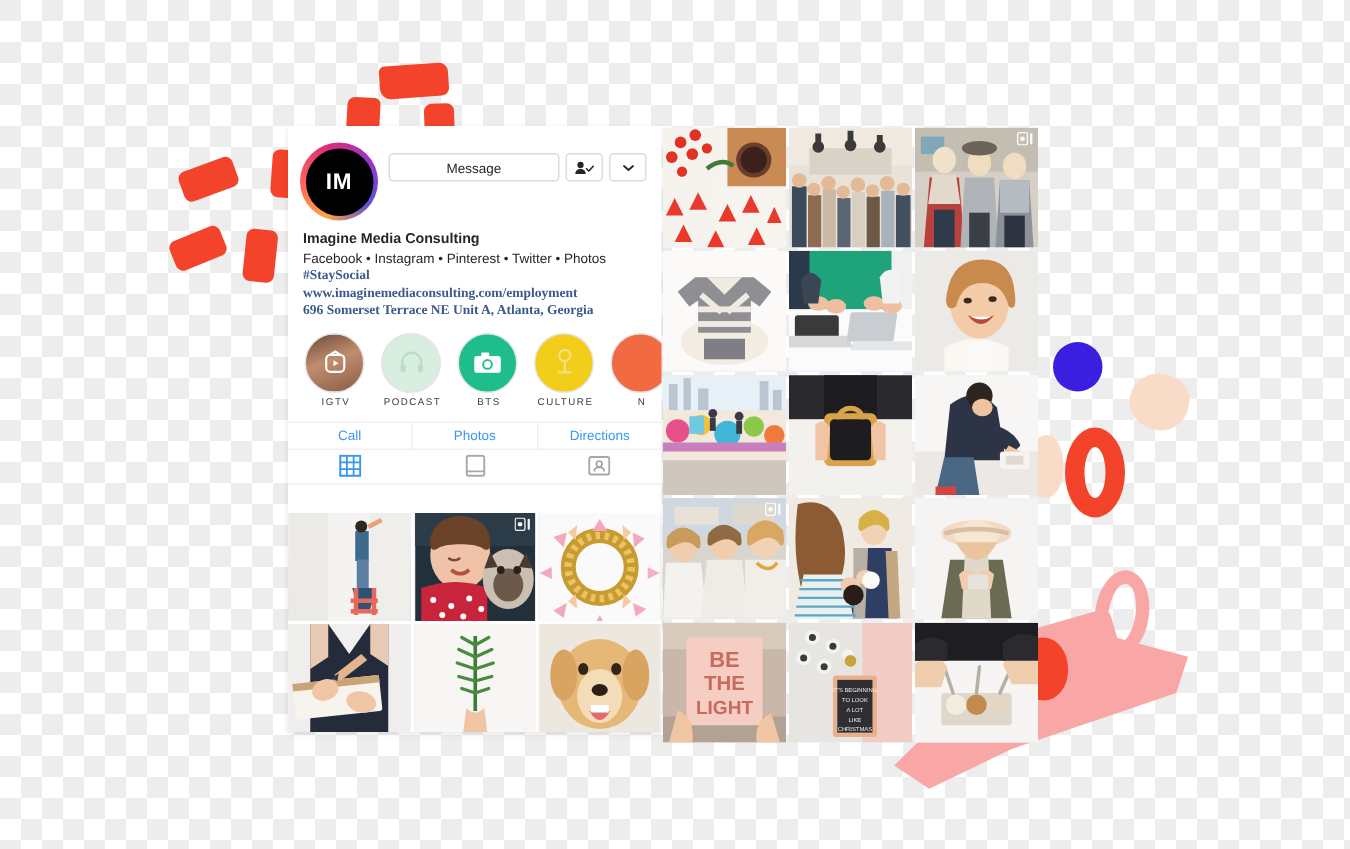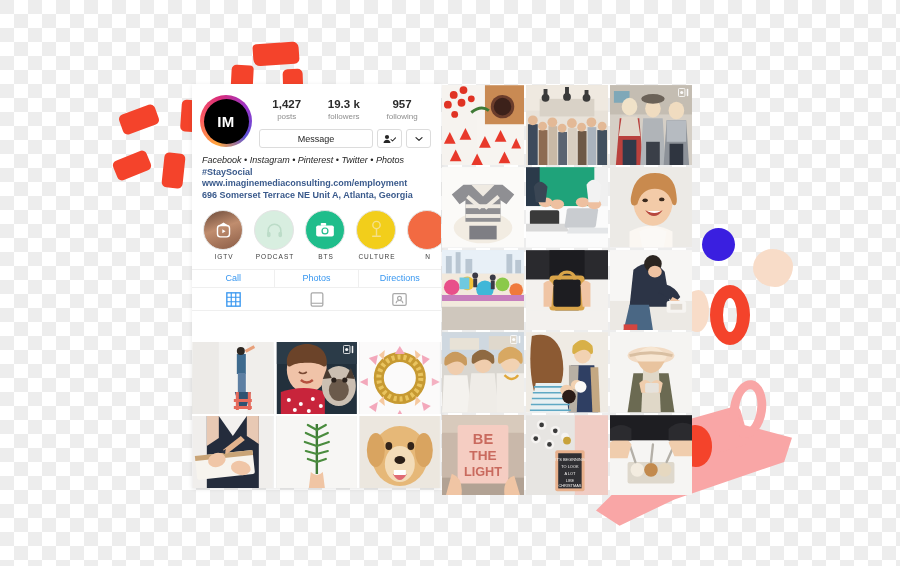--- a/index.html
+++ b/index.html
@@ -68,22 +68,22 @@
   }
   .iconbtn{
     width:23px;height:17px;border:1px solid #dcdcdc;border-radius:3px;background:#fff;
     display:flex;align-items:center;justify-content:center;
   }
   .iconbtn svg{display:block;}
 
   .bio{padding:7px 10px 0 10px;line-height:11.5px;}
   .bio .name{font-size:9.5px;font-weight:bold;color:#262626;margin-bottom:1px;}
   .bio .cat{font-size:9px;color:#a3a3a3;}
-  .bio .desc{font-size:9px;color:#262626;font-style:italic;}
-  .bio .lnk{font-size:9px;color:#3a5a8c;font-weight:bold;}
+  .bio .desc{font-size:9px;color:#262626;}
+  .bio .lnk{font-size:9px;color:#3a5a8c;font-weight:bold;font-family:Liberation Serif, serif;}
 
   
   .hl-row{display:flex;gap:9px;padding:9px 0 0 11px;overflow:hidden;}
   .hl{width:42px;flex:0 0 42px;text-align:center;}
   .hl-circ{
     width:40px;height:40px;border-radius:50%;border:1px solid #e4e4e4;
     display:flex;align-items:center;justify-content:center;overflow:hidden;box-sizing:border-box;
   }
   .hl-lbl{font-size:6.5px;color:#3c3c3c;letter-spacing:1px;margin-top:3px;white-space:nowrap;}
   .hl-igtv{background:linear-gradient(160deg,#6b4a3a 0%,#c08d6e 45%,#8a5c46 100%);}
@@ -141,54 +141,41 @@
   <div class="deco ring-o"></div>
 
   <div class="card">
 
     <div class="prof-top">
       <div class="avatar">
         <div class="avatar-in">IM</div>
       </div>
 
       <div class="right-top">
-        <div class="stats">
-          <div class="stat">
-            <div class="num">1,427</div>
-            <div class="lbl">posts</div>
-          </div>
-          <div class="stat">
-            <div class="num">19.3 k</div>
-            <div class="lbl">followers</div>
-          </div>
-          <div class="stat">
-            <div class="num">957</div>
-            <div class="lbl">following</div>
-          </div>
-        </div>
 
         <div class="btnrow">
           <div class="msgbtn">Message</div>
           <div class="iconbtn">
             <svg width="13" height="10" viewBox="0 0 26 20">
               <circle cx="8" cy="6" r="4.2" fill="#262626"></circle>
               <path d="M1 18c0-4 3.2-6.6 7-6.6s7 2.6 7 6.6z" fill="#262626"></path>
               <path d="M16 11l3 3 6-6.4" stroke="#262626" stroke-width="2.1" fill="none" stroke-linecap="round" stroke-linejoin="round"></path>
             </svg>
           </div>
           <div class="iconbtn">
             <svg width="8" height="6" viewBox="0 0 12 8">
               <path d="M1.5 2l4.5 4 4.5-4" stroke="#262626" stroke-width="1.8" fill="none" stroke-linecap="round" stroke-linejoin="round"></path>
             </svg>
           </div>
         </div>
       </div>
     </div>
 
     <div class="bio">
+      <div class="name">Imagine Media Consulting</div>
       <div class="desc">Facebook • Instagram • Pinterest • Twitter • Photos</div>
       <div class="lnk">#StaySocial</div>
       <div class="lnk">www.imaginemediaconsulting.com/employment</div>
       <div class="lnk">696 Somerset Terrace NE Unit A, Atlanta, Georgia</div>
     </div>
 
     <div class="hl-row">
       <div class="hl">
         <div class="hl-circ hl-igtv">
           <svg width="17" height="17" viewBox="0 0 24 24">

